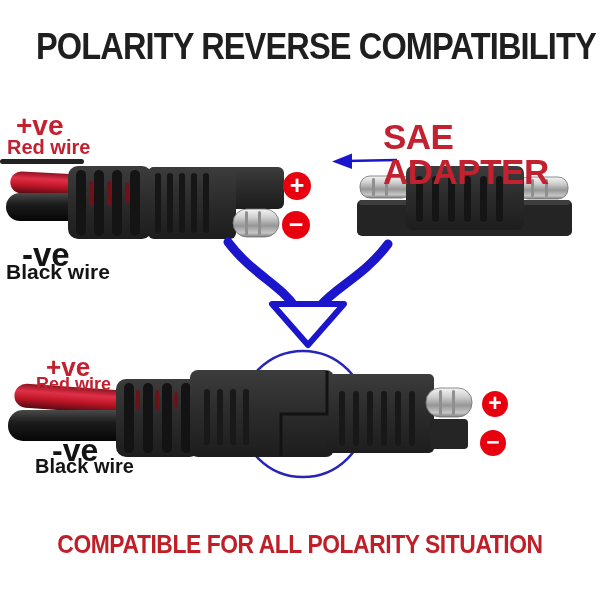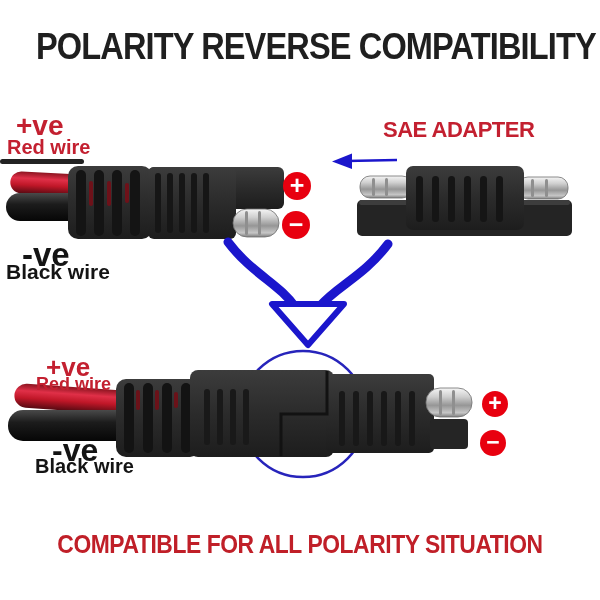--- a/index.html
+++ b/index.html
@@ -12,21 +12,21 @@
     left:0;top:26px;width:600px;text-align:center;white-space:nowrap;
     font-size:37px;font-weight:bold;letter-spacing:-1px;color:#1f1f1f;
     transform:scaleX(0.88);transform-origin:50% 50%;
   }
   .red-label{color:#c32030;font-weight:bold;line-height:1;}
   .blk-label{color:#141414;font-weight:bold;line-height:1;}
   .pos-top{left:16px;top:112px;font-size:28px;}
   .pos-top-sub{left:7px;top:137px;font-size:20px;}
   .neg-top{left:22px;top:238px;font-size:33px;}
   .neg-top-sub{left:6px;top:261px;font-size:21px;}
-  .adapter-label{left:383px;top:119px;font-size:22px;letter-spacing:-0.5px;}
+  .adapter-label{left:383px;top:119px;font-size:35px;letter-spacing:-0.5px;}
   .pos-bot{left:46px;top:354px;font-size:26px;}
   .pos-bot-sub{left:36px;top:375px;font-size:18px;}
   .neg-bot{left:52px;top:434px;font-size:32px;}
   .neg-bot-sub{left:35px;top:456px;font-size:20px;}
   .slogan{
     left:0;top:529px;width:600px;text-align:center;white-space:nowrap;
     font-size:26px;font-weight:bold;color:#c01f28;letter-spacing:-0.5px;
     transform:scaleX(0.88);transform-origin:50% 50%;
   }
   .badge{

